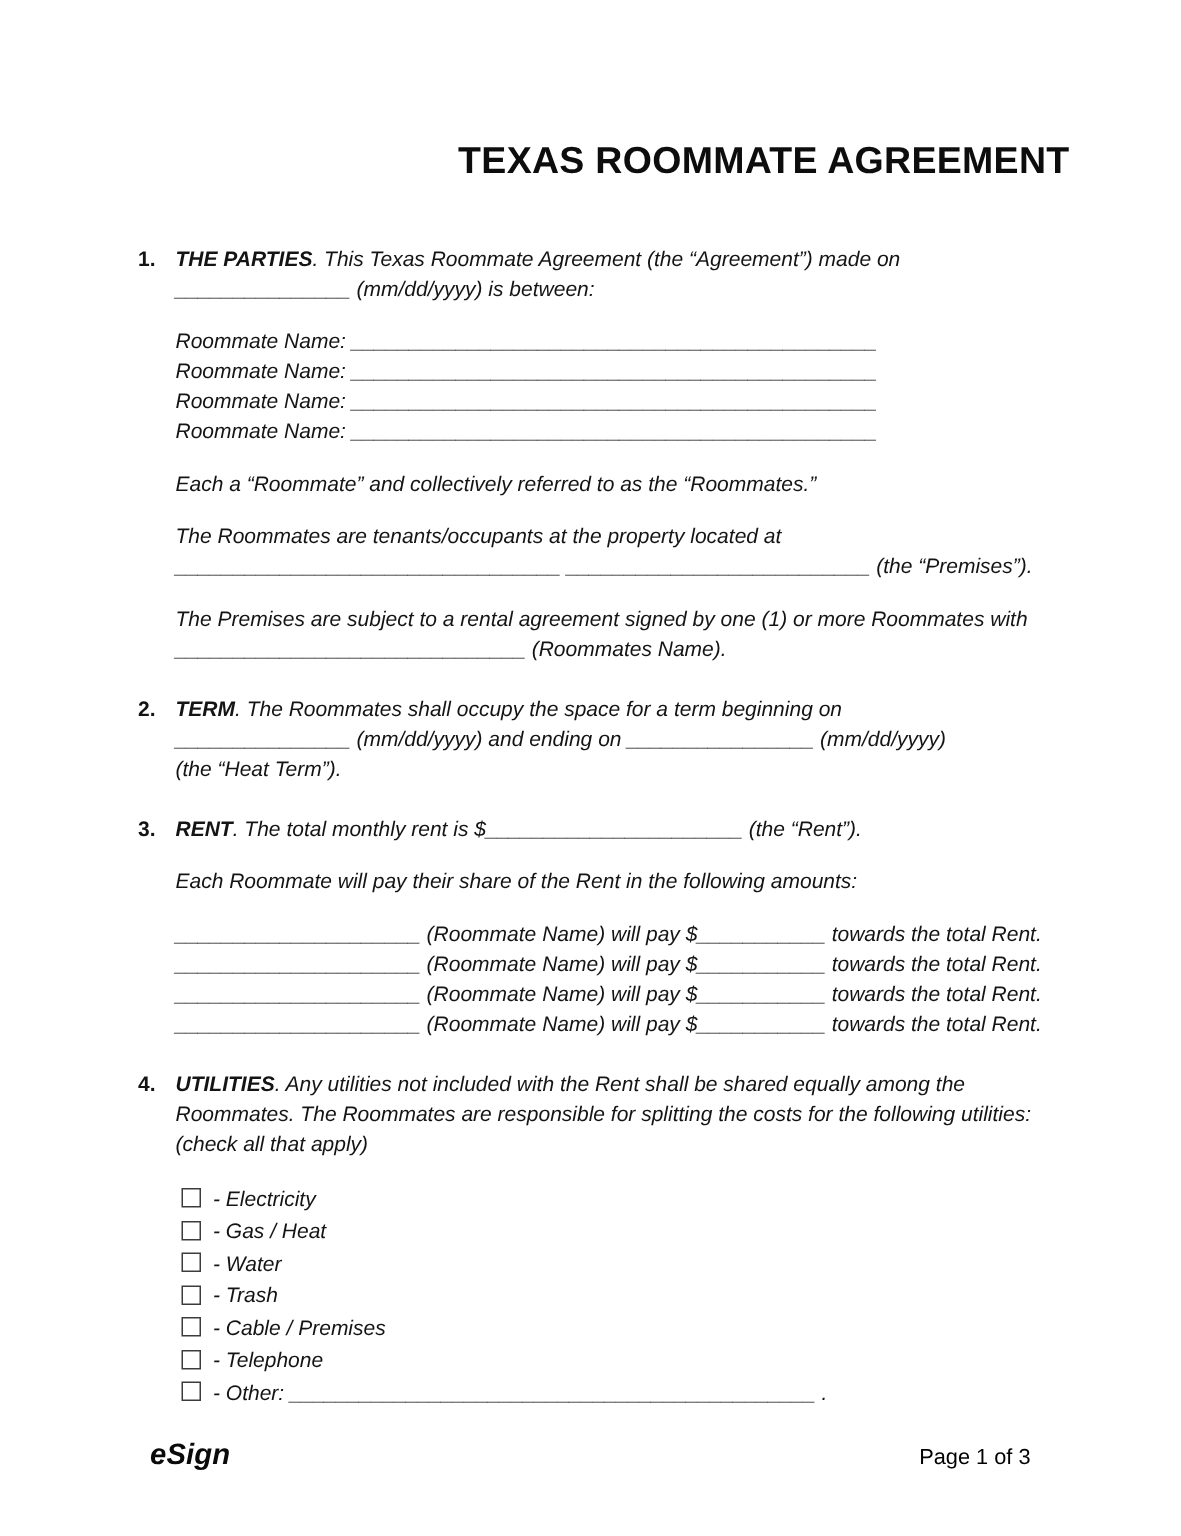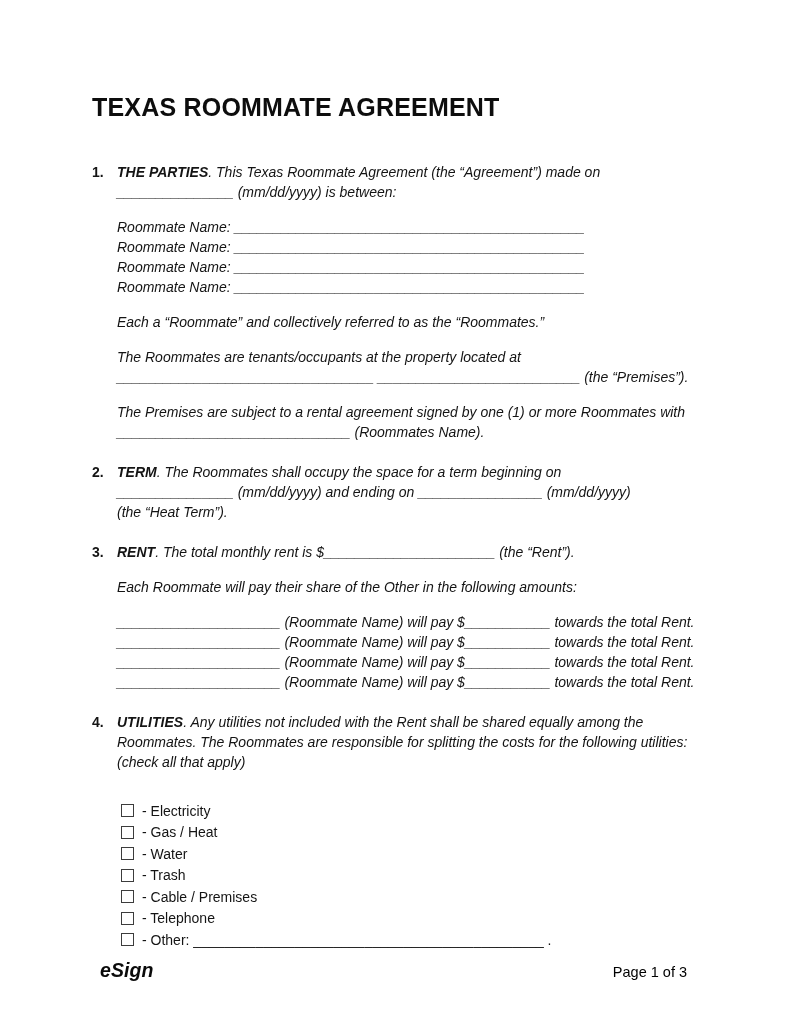--- a/index.html
+++ b/index.html
@@ -11,36 +11,36 @@
     font-family: "Liberation Sans", "DejaVu Sans", sans-serif;
     font-size: 14px;
     line-height: 20px;
     color: #141414;
     overflow: hidden;
     box-sizing: border-box;
   }
   .content { padding: 92px 74px 0 92px; }
   h1.doc-title {
     margin: 0 0 40px 0;
-    text-align: left;
+    text-align: right;
     font-size: 25px;
     line-height: 30px;
     font-weight: 700;
     letter-spacing: 0.2px;
     color: #0d0d0d;
   }
   .section { display: flex; align-items: flex-start; margin-top: 20px; }
   .section:first-of-type { margin-top: 0; }
   .sec-num { width: 25px; flex: 0 0 25px; font-weight: 700; }
   .sec-body { flex: 1 1 auto; min-width: 0; }
   .line { white-space: nowrap; font-style: italic; }
   .bold { font-weight: 700; }
   .sp { margin-top: 15px; }
   .cbx-row { display: flex; align-items: center; padding-left: 4px; height: 21.5px; white-space: nowrap; }
-  .cbx-rows { margin-top: 28px; }
+  .cbx-rows { margin-top: 16px; font-style: italic; }
   .cbx {
     display: inline-block;
     width: 11px; height: 11px;
     border: 1.2px solid #3c3c3c;
     background: #ffffff;
     margin-right: 8px;
     flex: 0 0 auto;
   }
   .footer {
     position: absolute;
@@ -87,21 +87,21 @@
         <div class="line"><span class="bold">TERM</span><span>. The Roommates shall occupy the space for a term beginning on</span></div>
         <div class="line">_______________ (mm/dd/yyyy) and ending on ________________ (mm/dd/yyyy)</div>
         <div class="line">(the “Heat Term”).</div>
       </div>
     </div>
 
     <div class="section">
       <div class="sec-num">3.</div>
       <div class="sec-body">
         <div class="line"><span class="bold">RENT</span><span>. The total monthly rent is $______________________ (the “Rent”).</span></div>
-        <div class="line sp">Each Roommate will pay their share of the Other in the following amounts:</div>
+        <div class="line sp">Each Roommate will pay their share of the Rent in the following amounts:</div>
 
         <div class="line sp">_____________________ (Roommate Name) will pay $___________ towards the total Rent.</div>
         <div class="line">_____________________ (Roommate Name) will pay $___________ towards the total Rent.</div>
         <div class="line">_____________________ (Roommate Name) will pay $___________ towards the total Rent.</div>
         <div class="line">_____________________ (Roommate Name) will pay $___________ towards the total Rent.</div>
       </div>
     </div>
 
     <div class="section">
       <div class="sec-num">4.</div>

